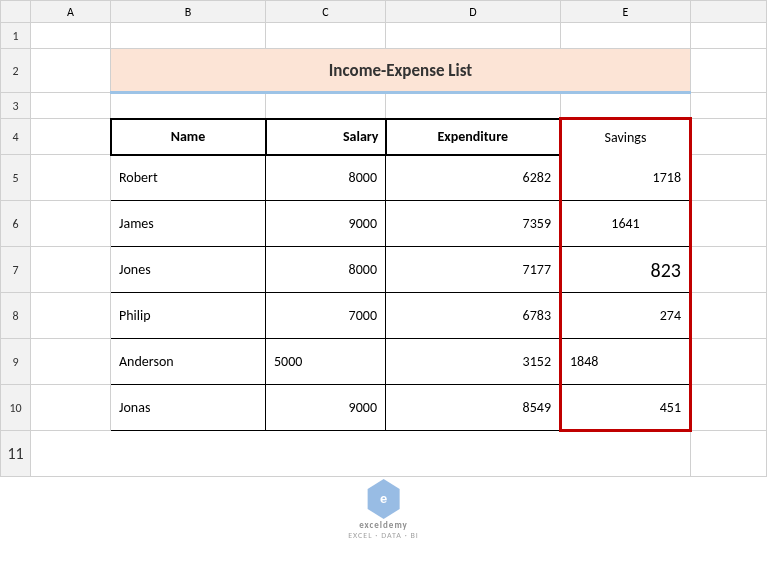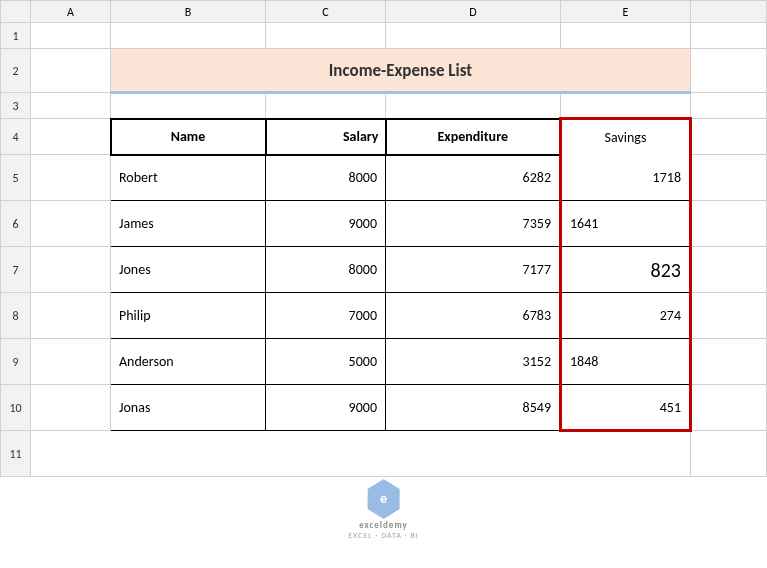--- a/index.html
+++ b/index.html
@@ -88,21 +88,21 @@
         <td style="height:46px; border-left:3px solid #c00000; border-right:3px solid #c00000; border-top:none; border-bottom:1px solid #000; padding:0 8px; font-size:14px; text-align:right;">1718</td>
         <td style="height:46px; border:1px solid #d0d0d0; border-left:none; border-top:none;"></td>
       </tr>
 
       <tr>
         <td style="width:30px; height:46px; background:#f2f2f2; border:1px solid #d0d0d0; border-top:none; font-size:12px; text-align:center; color:#333;">6</td>
         <td style="height:46px; border:1px solid #d0d0d0; border-left:none; border-top:none;"></td>
         <td style="height:46px; border:1px solid #000; border-top:none; padding:0 8px; font-size:14px;">James</td>
         <td style="height:46px; border:1px solid #000; border-left:none; border-top:none; padding:0 8px; font-size:14px; text-align:right;">9000</td>
         <td style="height:46px; border:1px solid #000; border-left:none; border-top:none; padding:0 8px; font-size:14px; text-align:right;">7359</td>
-        <td style="height:46px; border-left:3px solid #c00000; border-right:3px solid #c00000; border-top:none; border-bottom:1px solid #000; padding:8px 8px; font-size:14px; text-align:left;">1641</td>
+        <td style="height:46px; border-left:3px solid #c00000; border-right:3px solid #c00000; border-top:none; border-bottom:1px solid #000; padding:8px 8px; font-size:14px; text-align:center;">1641</td>
         <td style="height:46px; border:1px solid #d0d0d0; border-left:none; border-top:none;"></td>
       </tr>
 
       <tr>
         <td style="width:30px; height:46px; background:#f2f2f2; border:1px solid #d0d0d0; border-top:none; font-size:12px; text-align:center; color:#333;">7</td>
         <td style="height:46px; border:1px solid #d0d0d0; border-left:none; border-top:none;"></td>
         <td style="height:46px; border:1px solid #000; border-top:none; padding:0 8px; font-size:14px;">Jones</td>
         <td style="height:46px; border:1px solid #000; border-left:none; border-top:none; padding:0 8px; font-size:14px; text-align:right;">8000</td>
         <td style="height:46px; border:1px solid #000; border-left:none; border-top:none; padding:0 8px; font-size:14px; text-align:right;">7177</td>
         <td style="height:46px; border-left:3px solid #c00000; border-right:3px solid #c00000; border-top:none; border-bottom:1px solid #000; padding:0 8px; font-size:20px; text-align:right;">823</td>
@@ -116,38 +116,38 @@
         <td style="height:46px; border:1px solid #000; border-left:none; border-top:none; padding:0 8px; font-size:14px; text-align:right;">7000</td>
         <td style="height:46px; border:1px solid #000; border-left:none; border-top:none; padding:0 8px; font-size:14px; text-align:right;">6783</td>
         <td style="height:46px; border-left:3px solid #c00000; border-right:3px solid #c00000; border-top:none; border-bottom:1px solid #000; padding:0 8px; font-size:14px; text-align:right;">274</td>
         <td style="height:46px; border:1px solid #d0d0d0; border-left:none; border-top:none;"></td>
       </tr>
 
       <tr>
         <td style="width:30px; height:46px; background:#f2f2f2; border:1px solid #d0d0d0; border-top:none; font-size:12px; text-align:center; color:#333;">9</td>
         <td style="height:46px; border:1px solid #d0d0d0; border-left:none; border-top:none;"></td>
         <td style="height:46px; border:1px solid #000; border-top:none; padding:0 8px; font-size:14px;">Anderson</td>
-        <td style="height:46px; border:1px solid #000; border-left:none; border-top:none; padding:0 8px; font-size:14px; text-align:right;">5000</td>
+        <td style="height:46px; border:1px solid #000; border-left:none; border-top:none; padding:0 8px; font-size:14px; ">5000</td>
         <td style="height:46px; border:1px solid #000; border-left:none; border-top:none; padding:0 8px; font-size:14px; text-align:right;">3152</td>
         <td style="height:46px; border-left:3px solid #c00000; border-right:3px solid #c00000; border-top:none; border-bottom:1px solid #000; padding:8px 8px; font-size:14px; text-align:left;">1848</td>
         <td style="height:46px; border:1px solid #d0d0d0; border-left:none; border-top:none;"></td>
       </tr>
 
       <tr>
         <td style="width:30px; height:46px; background:#f2f2f2; border:1px solid #d0d0d0; border-top:none; font-size:12px; text-align:center; color:#333;">10</td>
         <td style="height:46px; border:1px solid #d0d0d0; border-left:none; border-top:none;"></td>
         <td style="height:46px; border:1px solid #000; border-top:none; padding:0 8px; font-size:14px;">Jonas</td>
         <td style="height:46px; border:1px solid #000; border-left:none; border-top:none; padding:0 8px; font-size:14px; text-align:right;">9000</td>
         <td style="height:46px; border:1px solid #000; border-left:none; border-top:none; padding:0 8px; font-size:14px; text-align:right;">8549</td>
         <td style="height:46px; border-left:3px solid #c00000; border-right:3px solid #c00000; border-top:none; border-bottom:3px solid #c00000; padding:0 8px; font-size:14px; text-align:right;">451</td>
         <td style="height:46px; border:1px solid #d0d0d0; border-left:none; border-top:none;"></td>
       </tr>
 
       <tr>
-        <td style="width:30px; height:46px; background:#f2f2f2; border:1px solid #d0d0d0; border-top:none; font-size:12px; text-align:center; color:#333;">11</td>
+        <td style="width:30px; height:46px; background:#f2f2f2; border:1px solid #d0d0d0; border-top:none; font-size:16px; text-align:center; color:#333;">11</td>
         <td colspan="5" style="height:46px; border:1px solid #d0d0d0; border-left:none; border-top:none;"></td>
         <td style="height:46px; border:1px solid #d0d0d0; border-left:none; border-top:none;"></td>
       </tr>
     </tbody>
   </table>
 
   <div style="position:absolute; bottom:28px; left:50%; transform:translateX(-50%); display:flex; flex-direction:column; align-items:center; opacity:0.55;">
     <svg width="44" height="44" viewBox="0 0 44 44">
       <polygon points="22,4 38,14 38,34 22,44 6,34 6,14" fill="#1565c0" opacity="0.8"></polygon>
       <text x="22" y="28" text-anchor="middle" font-size="13" fill="white" font-family="Arial" font-weight="bold">e</text>

